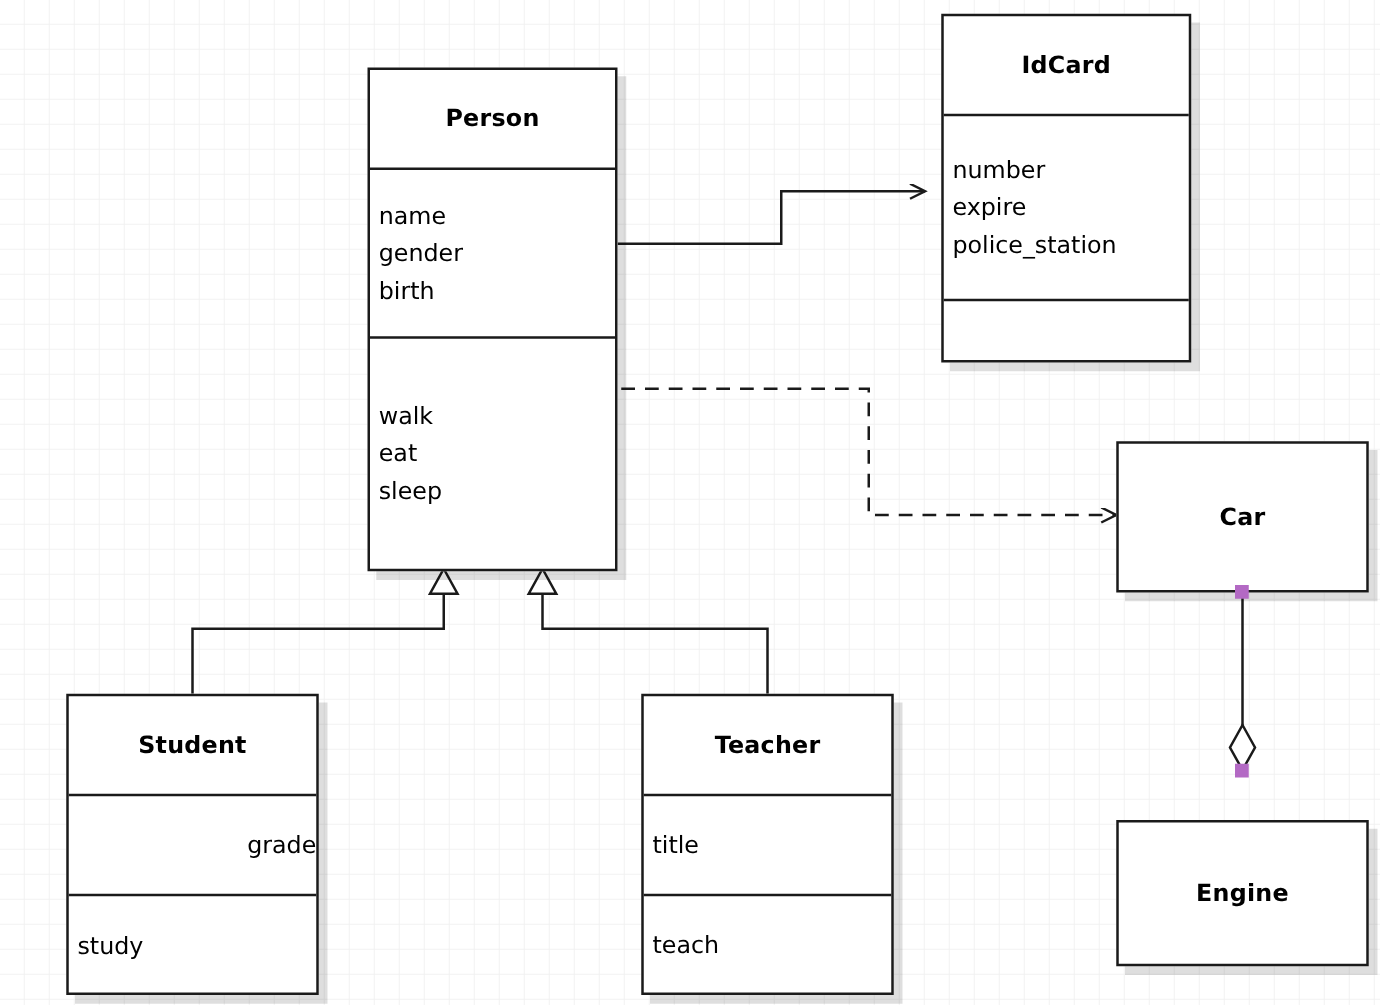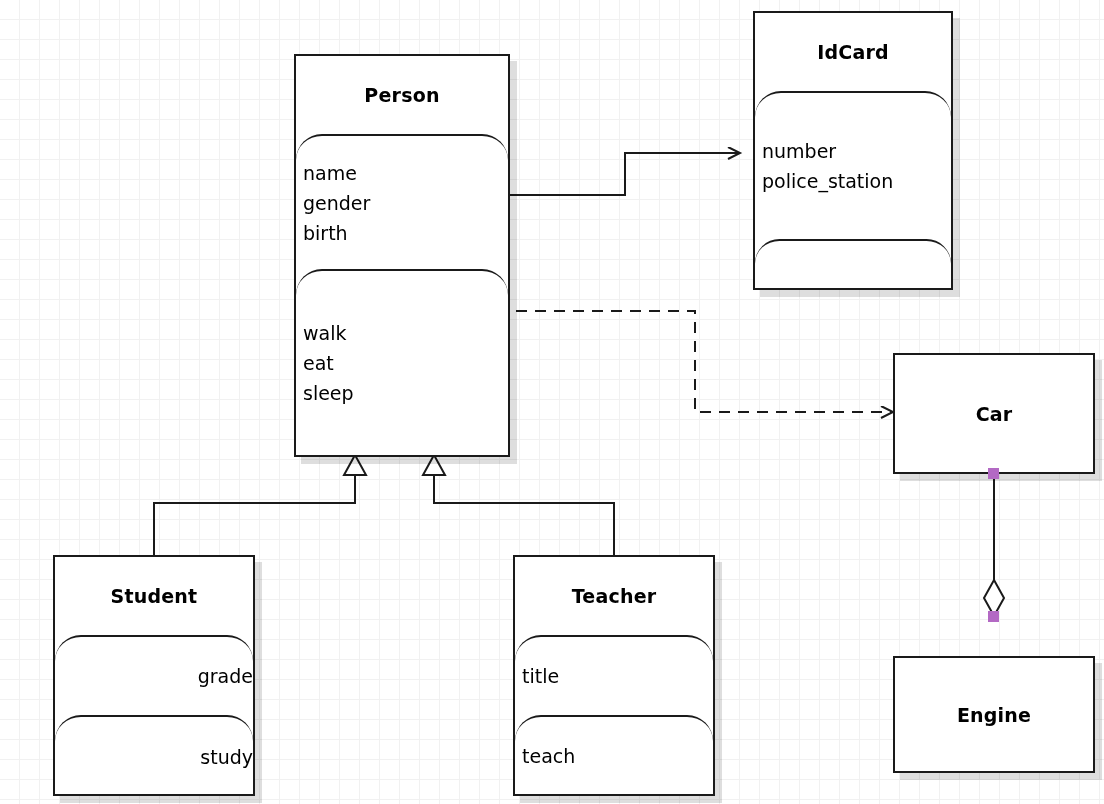--- a/index.html
+++ b/index.html
@@ -34,21 +34,20 @@
     background: #ffffff;
     border: 2px solid #1a1a1a;
     box-shadow: 7px 7px 0 0 rgba(0,0,0,0.13);
   }
   .compartment {
     box-sizing: border-box;
     position: relative;
   }
   .compartment + .compartment {
     border-top: 2px solid #1a1a1a;
-    border-radius: 26px;
   }
   .class-name {
     display: flex;
     align-items: center;
     justify-content: center;
     font-weight: bold;
     font-size: 19px;
     color: #000000;
     letter-spacing: 0.2px;
   }
@@ -104,49 +103,50 @@
 
     <g>
       <path d="M 994 474 L 994 582" fill="none" stroke="#1a1a1a" stroke-width="2"></path>
       <polygon points="994,580 1004,598 994,616 984,598" fill="#ffffff" stroke="#1a1a1a" stroke-width="2"></polygon>
     </g>
   </svg>
 
   <div class="endpoint-marker" style="left:988px; top:468px;"></div>
   <div class="endpoint-marker" style="left:988px; top:611px;"></div>
 
-  <div class="uml-class" style="left:294px; top:54px; width:216px; height:403px;">
+  <div class="uml-class" style="left:294px; top:54px; width:200px; height:403px;">
     <div class="compartment class-name" style="height:78px;">Person</div>
     <div class="compartment member-list" style="height:135px;">
       <div class="member">name</div>
       <div class="member">gender</div>
       <div class="member">birth</div>
     </div>
     <div class="compartment member-list" style="height:186px;">
       <div class="member">walk</div>
       <div class="member">eat</div>
       <div class="member">sleep</div>
     </div>
   </div>
 
   <div class="uml-class" style="left:753px; top:11px; width:200px; height:279px;">
     <div class="compartment class-name" style="height:78px;">IdCard</div>
     <div class="compartment member-list" style="height:148px;">
       <div class="member">number</div>
+      <div class="member">expire</div>
       <div class="member">police_station</div>
     </div>
     <div class="compartment member-list" style="height:49px;"></div>
   </div>
 
   <div class="uml-class" style="left:53px; top:555px; width:202px; height:241px;">
     <div class="compartment class-name" style="height:78px;">Student</div>
     <div class="compartment member-list" style="height:80px;text-align:right;">
       <div class="member">grade</div>
     </div>
-    <div class="compartment member-list" style="height:81px;text-align:right;">
+    <div class="compartment member-list" style="height:81px;">
       <div class="member">study</div>
     </div>
   </div>
 
   <div class="uml-class" style="left:513px; top:555px; width:202px; height:241px;">
     <div class="compartment class-name" style="height:78px;">Teacher</div>
     <div class="compartment member-list" style="height:80px;">
       <div class="member">title</div>
     </div>
     <div class="compartment member-list" style="height:79px;">

